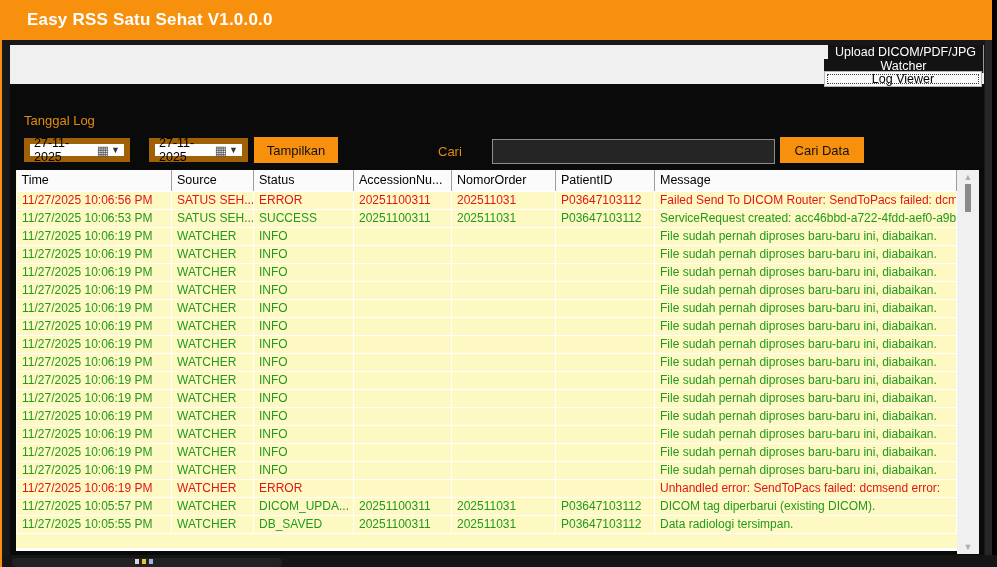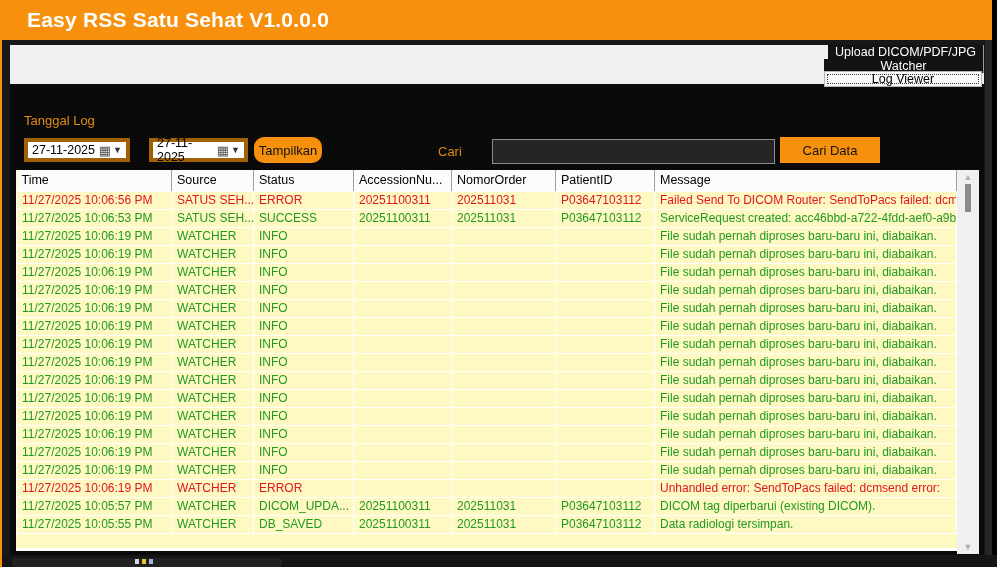--- a/index.html
+++ b/index.html
@@ -3,21 +3,21 @@
 <meta charset="utf-8">
 <style>
   * { box-sizing: border-box; margin: 0; padding: 0; }
   body { background:#000; font-family:"Liberation Sans", sans-serif; }
   #stage { position:relative; width:997px; height:567px; background:#000; overflow:hidden; }
 
   
   #window { position:absolute; left:0; top:0; width:990px; height:567px; background:#181818;
             border-left:2px solid var(--accent); }
   .titlebar { position:absolute; left:0; top:0; width:990px; height:40px; background:var(--accent); }
-  .titlebar span { position:absolute; left:25px; top:0; line-height:40px; color:#fff; font-size:21px; font-weight:bold; letter-spacing:.2px; }
+  .titlebar span { position:absolute; left:25px; top:0; line-height:40px; color:#fff; font-size:17px; font-weight:bold; letter-spacing:.2px; }
   .right-edge { position:absolute; left:983px; top:40px; width:7px; height:527px; background:#262626; }
 
   
   .tabstrip { position:absolute; left:8px; top:45px; width:974px; height:39px; background:#f0f0f0; display:flex; align-items:flex-end;flex-direction:column; }
   .tab { font-size:12.5px; display:flex; align-items:center; justify-content:center; cursor:default; white-space:nowrap; }
   .tab.dark { background:#131313; color:#fff; border-right:1px solid #9a9a9a; }
   .tab.light { background:#f0f0f0; color:#0f766e; border-right:1px solid #9a9a9a; }
   .tab.sel { background:#fbfbfb; color:#000; border:1px solid #b5b5b5; outline:1px dotted #3a3a3a; outline-offset:-4px;
              margin:-2px 2px 0 3px; height:41px; position:relative; z-index:2; }
   .tab:nth-of-type(1){ width:156px; }
@@ -25,32 +25,32 @@
   .tab:nth-of-type(3){ width:158px; }
   .tab:nth-of-type(4){ width:154px; }
   .tab:nth-of-type(5){ width:161px; }
 
   
   .panel { position:absolute; left:8px; top:84px; width:974px; height:471px; background:#0a0a0a; }
   .lbl { position:absolute; color:var(--accent-label); font-size:13px; }
   .lbl.tanggal { left:14px; top:29px; }
   .lbl.cari { left:428px; top:60px; }
 
-  .datepicker { position:absolute; top:54px; height:24px; background:#fff; border:4px solid #a16207; color:#000;
+  .datepicker { position:absolute; top:54px; height:24px; background:#fff; border:6px solid #a16207; color:#000;
                 font-size:12.5px; display:flex; align-items:center; }
   .datepicker.dp1 { left:14px; width:106px; }
   .datepicker.dp2 { left:139px; width:99px; }
   .datepicker .val { padding-left:4px; flex:1; }
   .datepicker .calicon { color:#555; font-size:13px; line-height:1; }
   .datepicker .dd { color:#333; font-size:9px; padding:0 4px 0 2px; }
 
   .btn { position:absolute; background:var(--accent); color:#111; border:none; font-size:13px;
          font-family:"Liberation Sans", sans-serif; cursor:pointer; }
-  .btn.tampilkan { left:244px; top:53px; width:68px; height:26px;border-radius:10px; }
-  .btn.caridata { left:770px; top:53px; width:100px; height:26px; }
+  .btn.tampilkan { left:244px; top:53px; width:84px; height:26px; }
+  .btn.caridata { left:770px; top:53px; width:84px; height:26px; }
 
   .searchbox { position:absolute; left:482px; top:55px; width:283px; height:25px; background:#252525;
                border:1px solid #8d8d8d; color:#ddd; font-size:12.5px; padding:0 5px; outline:none;
                font-family:"Liberation Sans", sans-serif; }
 
   
   .grid { position:absolute; left:6px; top:86px; width:941px; height:381px; overflow:hidden;
           border-bottom:3px solid #fff; background:#fef9c3; }
   table { border-collapse:collapse; table-layout:fixed; width:941px; }
   th { background:#fbfbfb; color:#000; font-weight:normal; text-align:left; font-size:12.5px;

